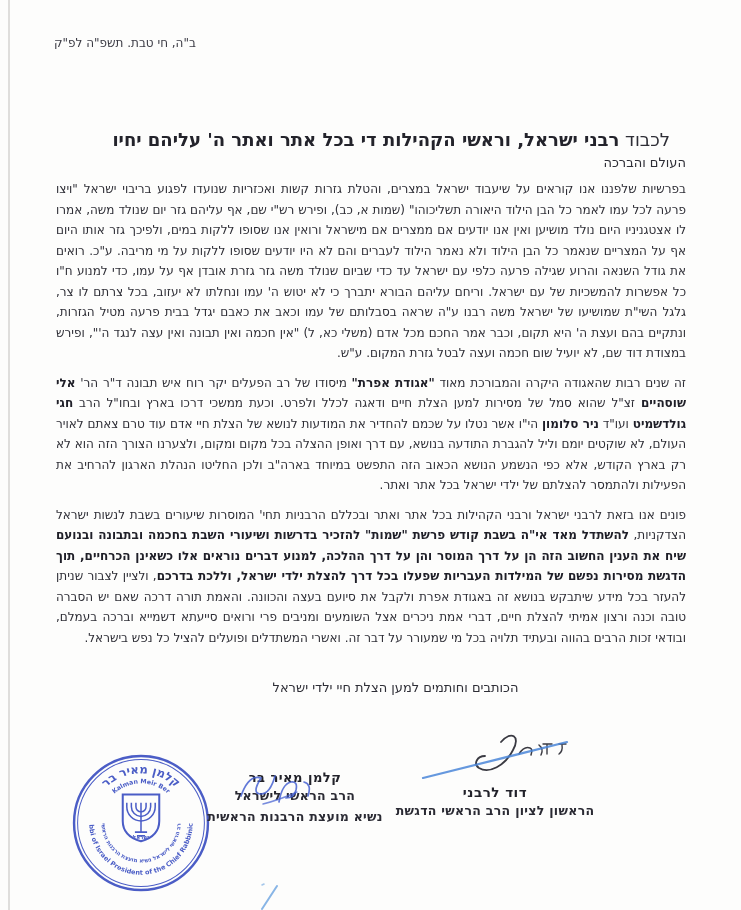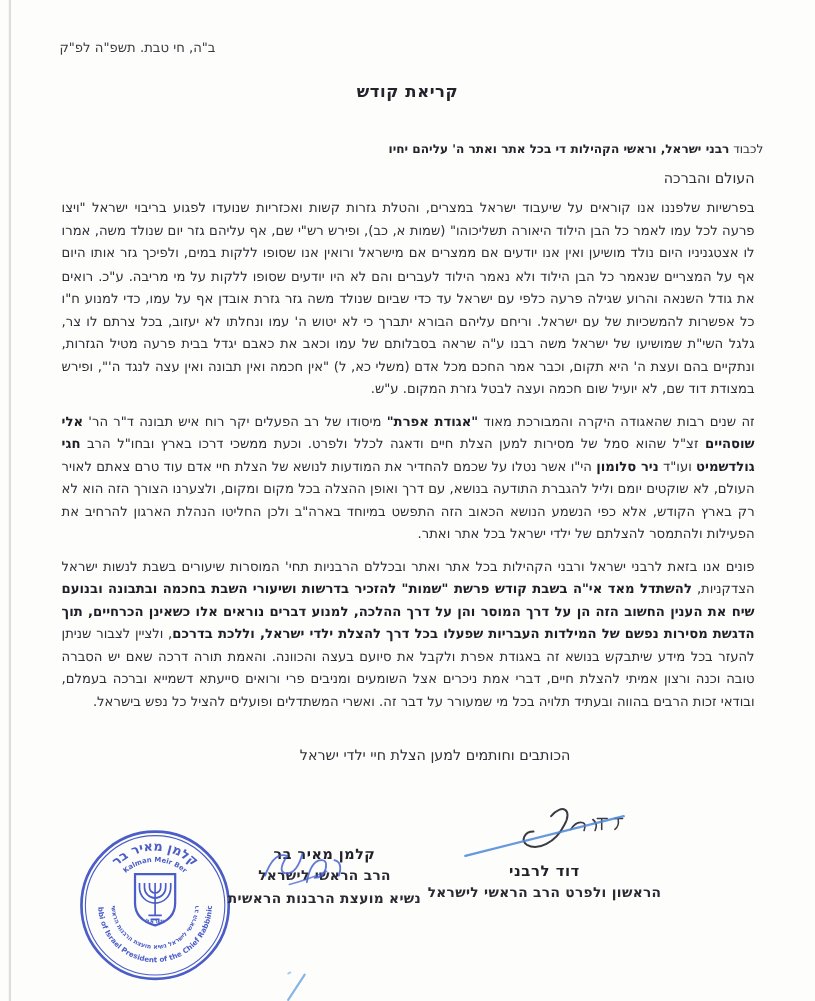--- a/index.html
+++ b/index.html
@@ -9,22 +9,22 @@
     font-family:"DejaVu Sans",sans-serif;
     color:var(--ink,#2e2e36);
   }
   .scan-edge{position:absolute;left:8px;top:0;width:2px;height:910px;background:#d7d6d3;opacity:.8;}
   .date{position:absolute;left:54px;top:36px;font-size:12px;direction:rtl;color:#3b3b44;}
   .title{
     position:absolute;left:0;top:74px;width:100%;text-align:center;
     font-size:15px;font-weight:700;letter-spacing:.5px;direction:rtl;color:#23232b;
   }
   .addressee{
-    position:absolute;left:64px;top:129px;width:630px;direction:rtl;text-align:right;
-    font-size:11px;
+    position:absolute;left:40px;top:129px;width:630px;direction:rtl;text-align:right;
+    font-size:18px;
   }
   .addressee .b{font-weight:700;color:#23232b;}
   .greeting{position:absolute;left:56px;top:155px;width:630px;direction:rtl;text-align:right;font-size:13px;}
   .body{
     position:absolute;left:56px;top:179px;width:630px;direction:rtl;
     font-size:12px;line-height:20.5px;text-align:justify;
   }
   .body p{margin:0 0 9px 0;}
   .body .b{font-weight:700;color:#1f1f28;}
   .closing{
@@ -45,21 +45,20 @@
   .stray-stroke{position:absolute;left:258px;top:880px;width:24px;height:30px;}
 </style>
 </head>
 <body>
 
 <div class="page" style="--ink: #2e2e36; background: rgb(253, 253, 252);">
   <div class="scan-edge"></div>
 
   <div class="date">ב"ה, חי טבת. תשפ"ה לפ"ק</div>
 
-  <div class="title">קריאת קודש</div>
 
   <div class="addressee">
     <span>לכבוד </span><span class="b">רבני ישראל, וראשי הקהילות די בכל אתר ואתר ה' עליהם יחיו</span>
   </div>
 
   <div class="greeting">העולם והברכה</div>
 
   <div class="body">
     <p><span>בפרשיות שלפננו אנו קוראים על שיעבוד ישראל במצרים, והטלת גזרות קשות ואכזריות שנועדו לפגוע בריבוי ישראל "ויצו פרעה לכל עמו לאמר כל הבן הילוד היאורה תשליכוהו" (שמות א, כב), ופירש רש"י שם, אף עליהם גזר יום שנולד משה, אמרו לו אצטגניניו היום נולד מושיען ואין אנו יודעים אם ממצרים אם מישראל ורואין אנו שסופו ללקות במים, ולפיכך גזר אותו היום אף על המצריים שנאמר כל הבן הילוד ולא נאמר הילוד לעברים והם לא היו יודעים שסופו ללקות על מי מריבה. ע"כ. רואים את גודל השנאה והרוע שגילה פרעה כלפי עם ישראל עד כדי שביום שנולד משה גזר גזרת אובדן אף על עמו, כדי למנוע ח"ו כל אפשרות להמשכיות של עם ישראל. וריחם עליהם הבורא יתברך כי לא יטוש ה' עמו ונחלתו לא יעזוב, בכל צרתם לו צר, גלגל השי"ת שמושיעו של ישראל משה רבנו ע"ה שראה בסבלותם של עמו וכאב את כאבם יגדל בבית פרעה מטיל הגזרות, ונתקיים בהם ועצת ה' היא תקום, וכבר אמר החכם מכל אדם (משלי כא, ל) "אין חכמה ואין תבונה ואין עצה לנגד ה'", ופירש במצודת דוד שם, לא יועיל שום חכמה ועצה לבטל גזרת המקום. ע"ש.</span></p>
     <p><span>זה שנים רבות שהאגודה היקרה והמבורכת מאוד </span><span class="b">"אגודת אפרת"</span><span> מיסודו של רב הפעלים יקר רוח איש תבונה ד"ר הר' </span><span class="b">אלי שוסהיים</span><span> זצ"ל שהוא סמל של מסירות למען הצלת חיים ודאגה לכלל ולפרט. וכעת ממשכי דרכו בארץ ובחו"ל הרב </span><span class="b">חגי גולדשמיט</span><span> ועו"ד </span><span class="b">ניר סלומון</span><span> הי"ו אשר נטלו על שכמם להחדיר את המודעות לנושא של הצלת חיי אדם עוד טרם צאתם לאויר העולם, לא שוקטים יומם וליל להגברת התודעה בנושא, עם דרך ואופן ההצלה בכל מקום ומקום, ולצערנו הצורך הזה הוא לא רק בארץ הקודש, אלא כפי הנשמע הנושא הכאוב הזה התפשט במיוחד בארה"ב ולכן החליטו הנהלת הארגון להרחיב את הפעילות ולהתמסר להצלתם של ילדי ישראל בכל אתר ואתר.</span></p>
@@ -71,21 +70,21 @@
   </div>
 
   <div class="sig-right">
     <svg class="sig-svg" viewBox="0 0 160 58">
       <path d="M86,16 C96,4 106,10 98,24 C90,40 74,48 64,42 C58,38 62,30 70,30" fill="none" stroke="#3a3a42" stroke-width="1.8" stroke-linecap="round"></path>
       <path d="M104,28 q5,-8 11,-6 q3,1 1,7 m8,-10 q5,4 2,10" fill="none" stroke="#3a3a42" stroke-width="1.5" stroke-linecap="round"></path>
       <path d="M128,18 h9 m-5,1 v9 m12,-10 h7 m-4,1 q1,6 -3,9" fill="none" stroke="#3a3a42" stroke-width="1.4" stroke-linecap="round"></path>
       <path d="M8,52 L152,16" fill="none" stroke="#4a86d8" stroke-width="2.2" stroke-linecap="round" opacity="0.85"></path>
     </svg>
     <div class="sig-name">דוד לרבני</div>
-    <div class="sig-title">הראשון ולפרט הרב הראשי לישראל</div>
+    <div class="sig-title">הראשון לציון הרב הראשי הדגשת</div>
   </div>
 
   <svg class="stamp" viewBox="0 0 140 140">
     <g stroke="#3c50c2" fill="none">
       <circle cx="70" cy="70" r="66" stroke-width="2.4"></circle>
       <circle cx="70" cy="70" r="62.5" stroke-width="1"></circle>
     </g>
     <defs>
       <path id="arcTop" d="M 21,70 A 49,49 0 0 1 119,70"></path>
       <path id="arcEng" d="M 31,70 A 39,39 0 0 1 109,70"></path>

